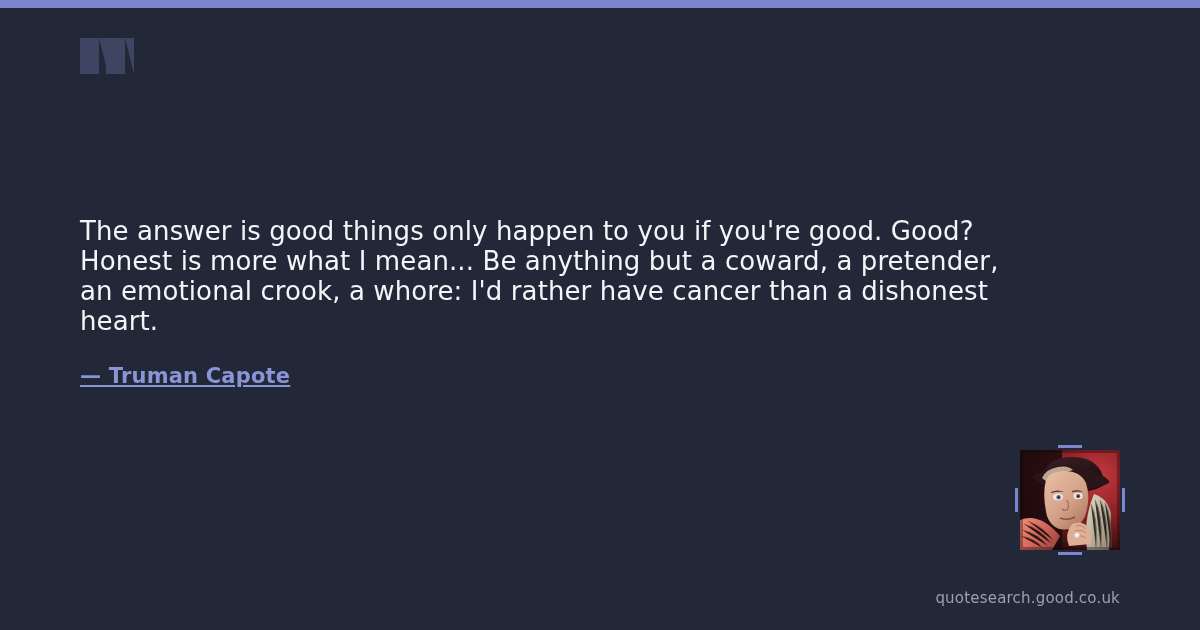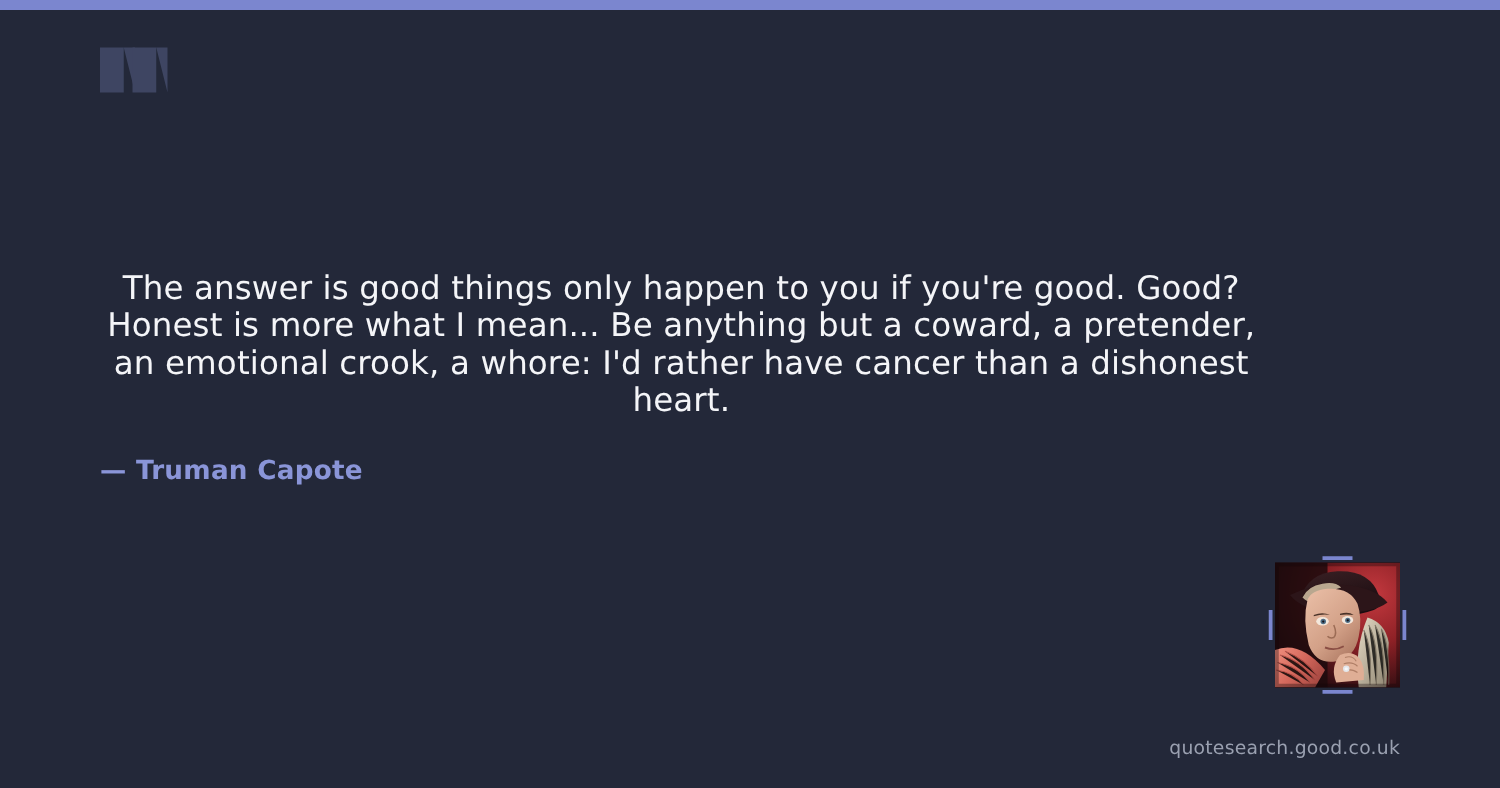--- a/index.html
+++ b/index.html
@@ -69,33 +69,33 @@
     width: 930px;
   }
   .quote-text {
     margin: 0;
     color: #f4f5f8;
     font-size: 26px;
     line-height: 30px;
     font-weight: 400;
     letter-spacing: 0.1px;
     white-space: pre-line;
-    text-align: center;
   }
 
   
   .author {
     position: absolute;
     left: 80px;
     top: 363px;
     color: #8a95d8;
     font-size: 21px;
     line-height: 26px;
     font-weight: 700;
     letter-spacing: 0.2px;
+    text-decoration: underline;
   }
 
   
   .portrait-wrap {
     position: absolute;
     left: 1020px;
     top: 450px;
     width: 100px;
     height: 100px;
   }

